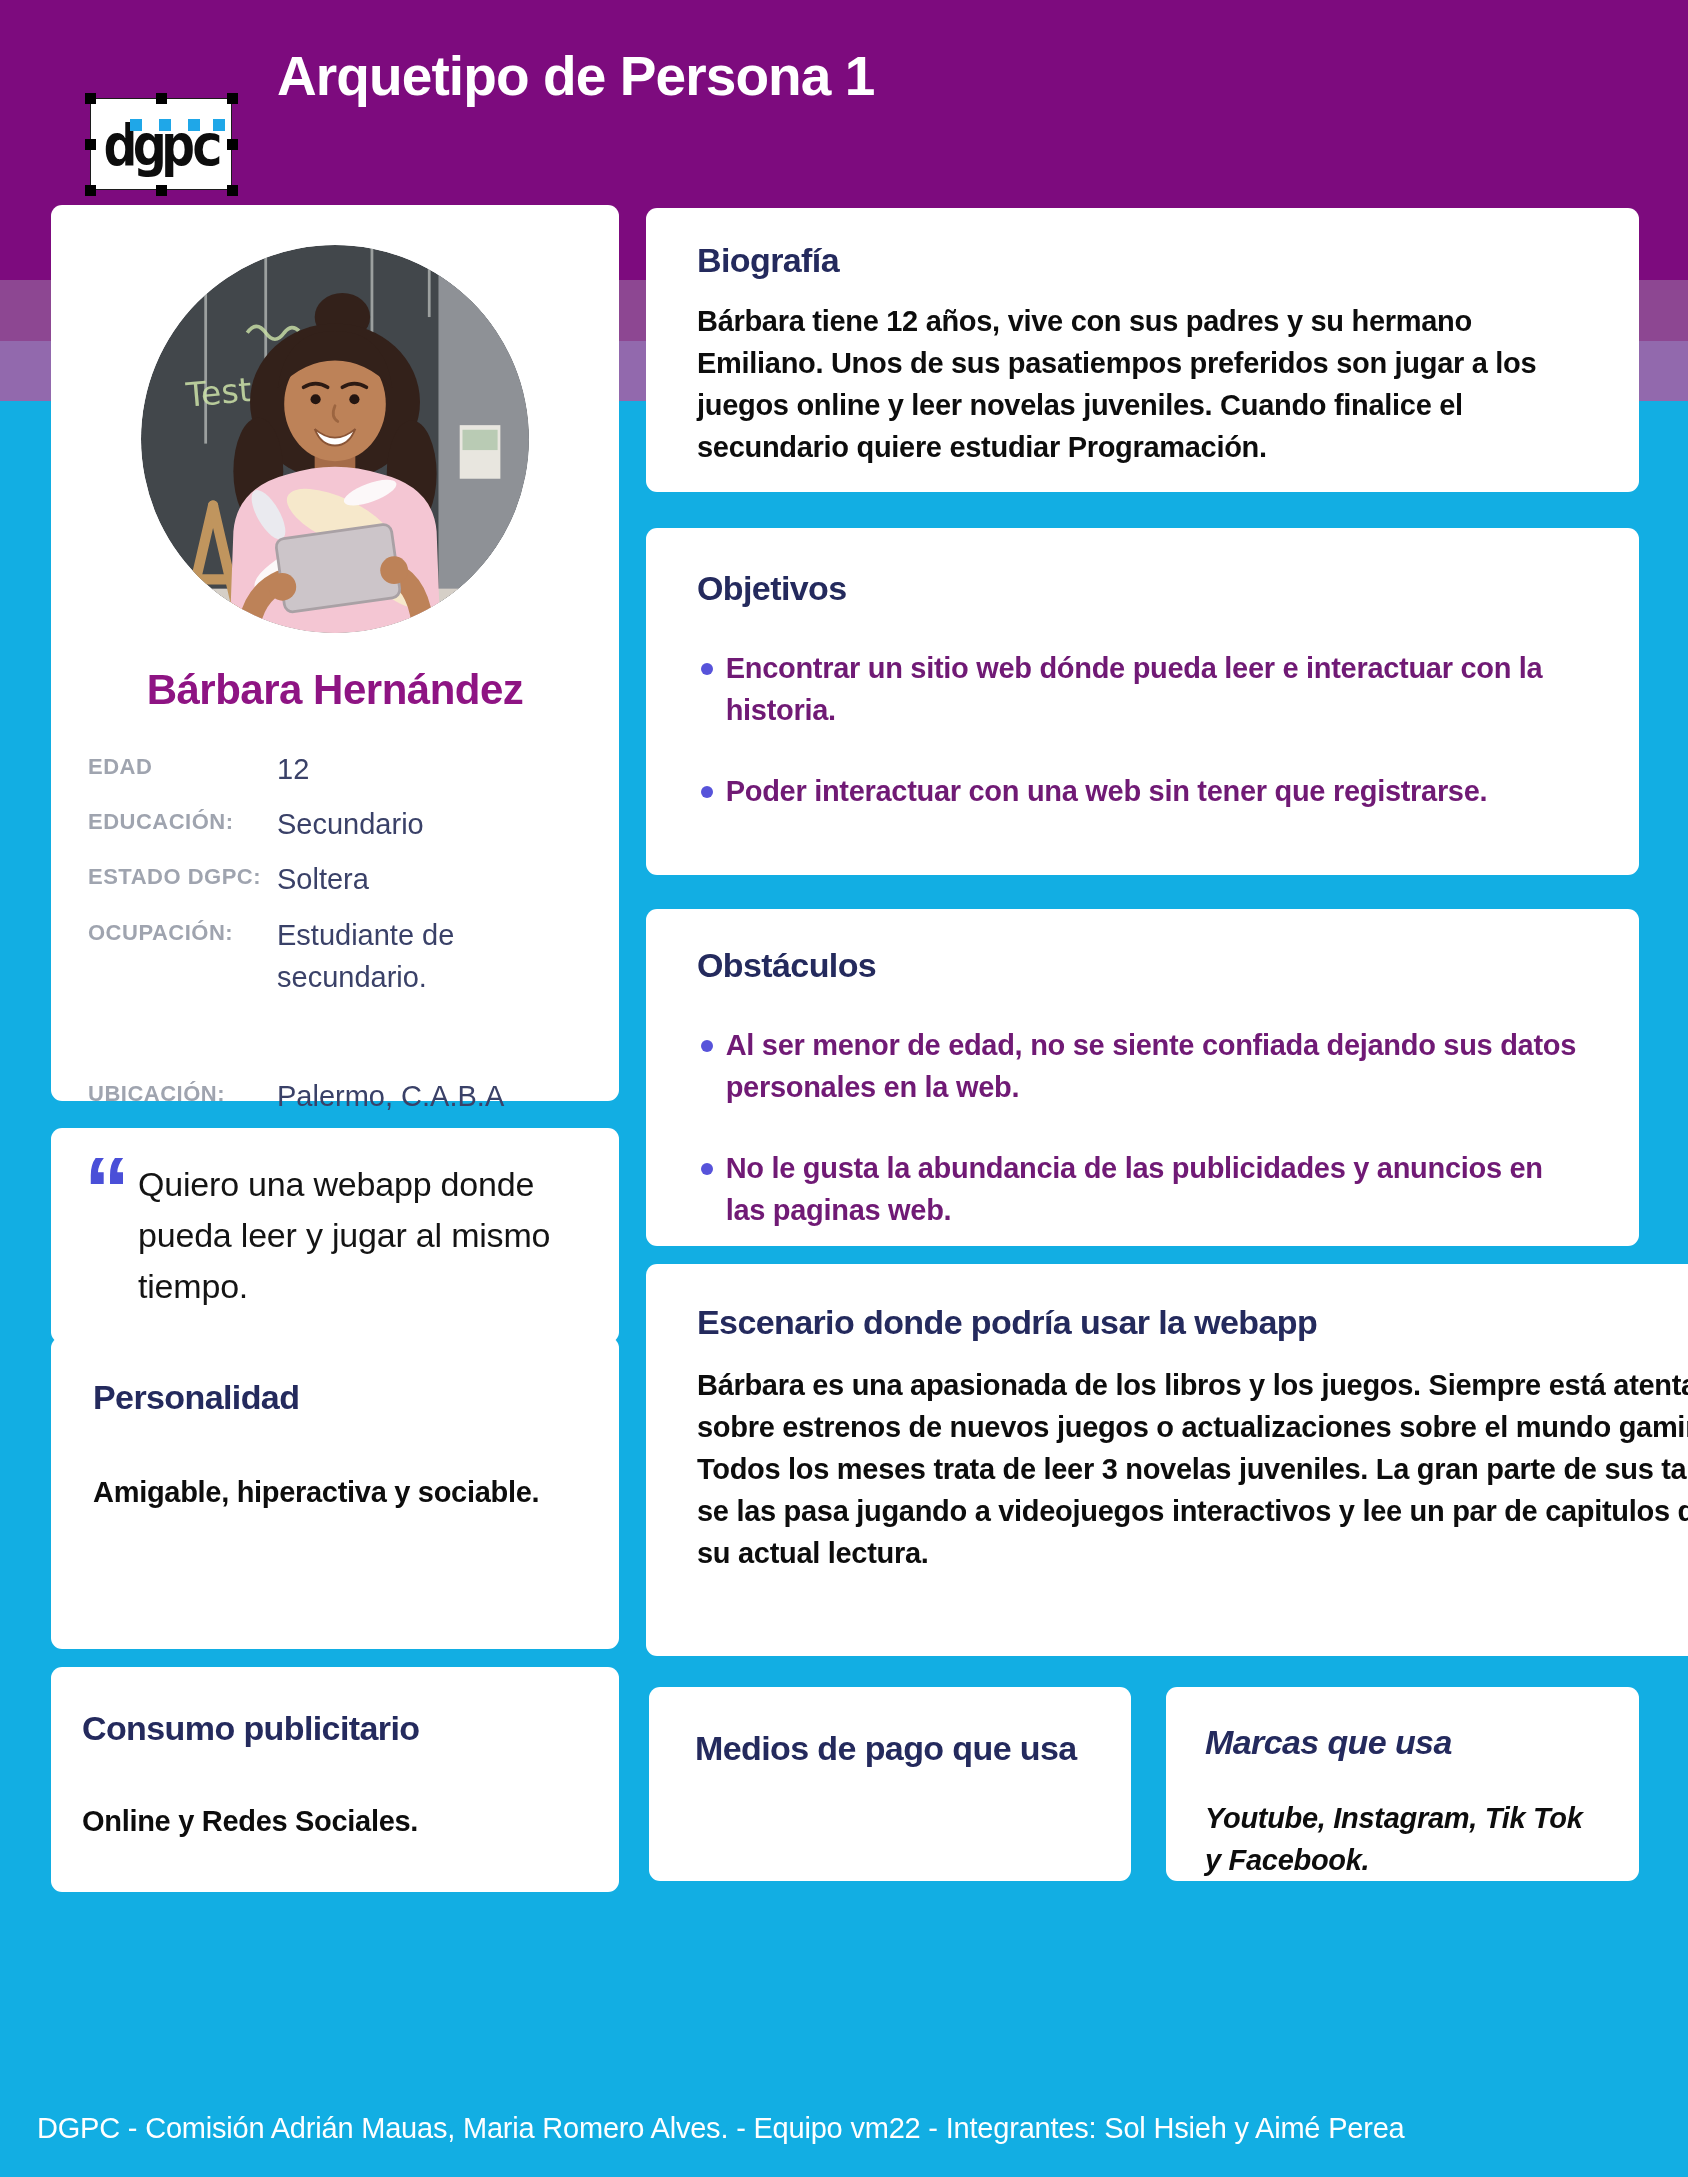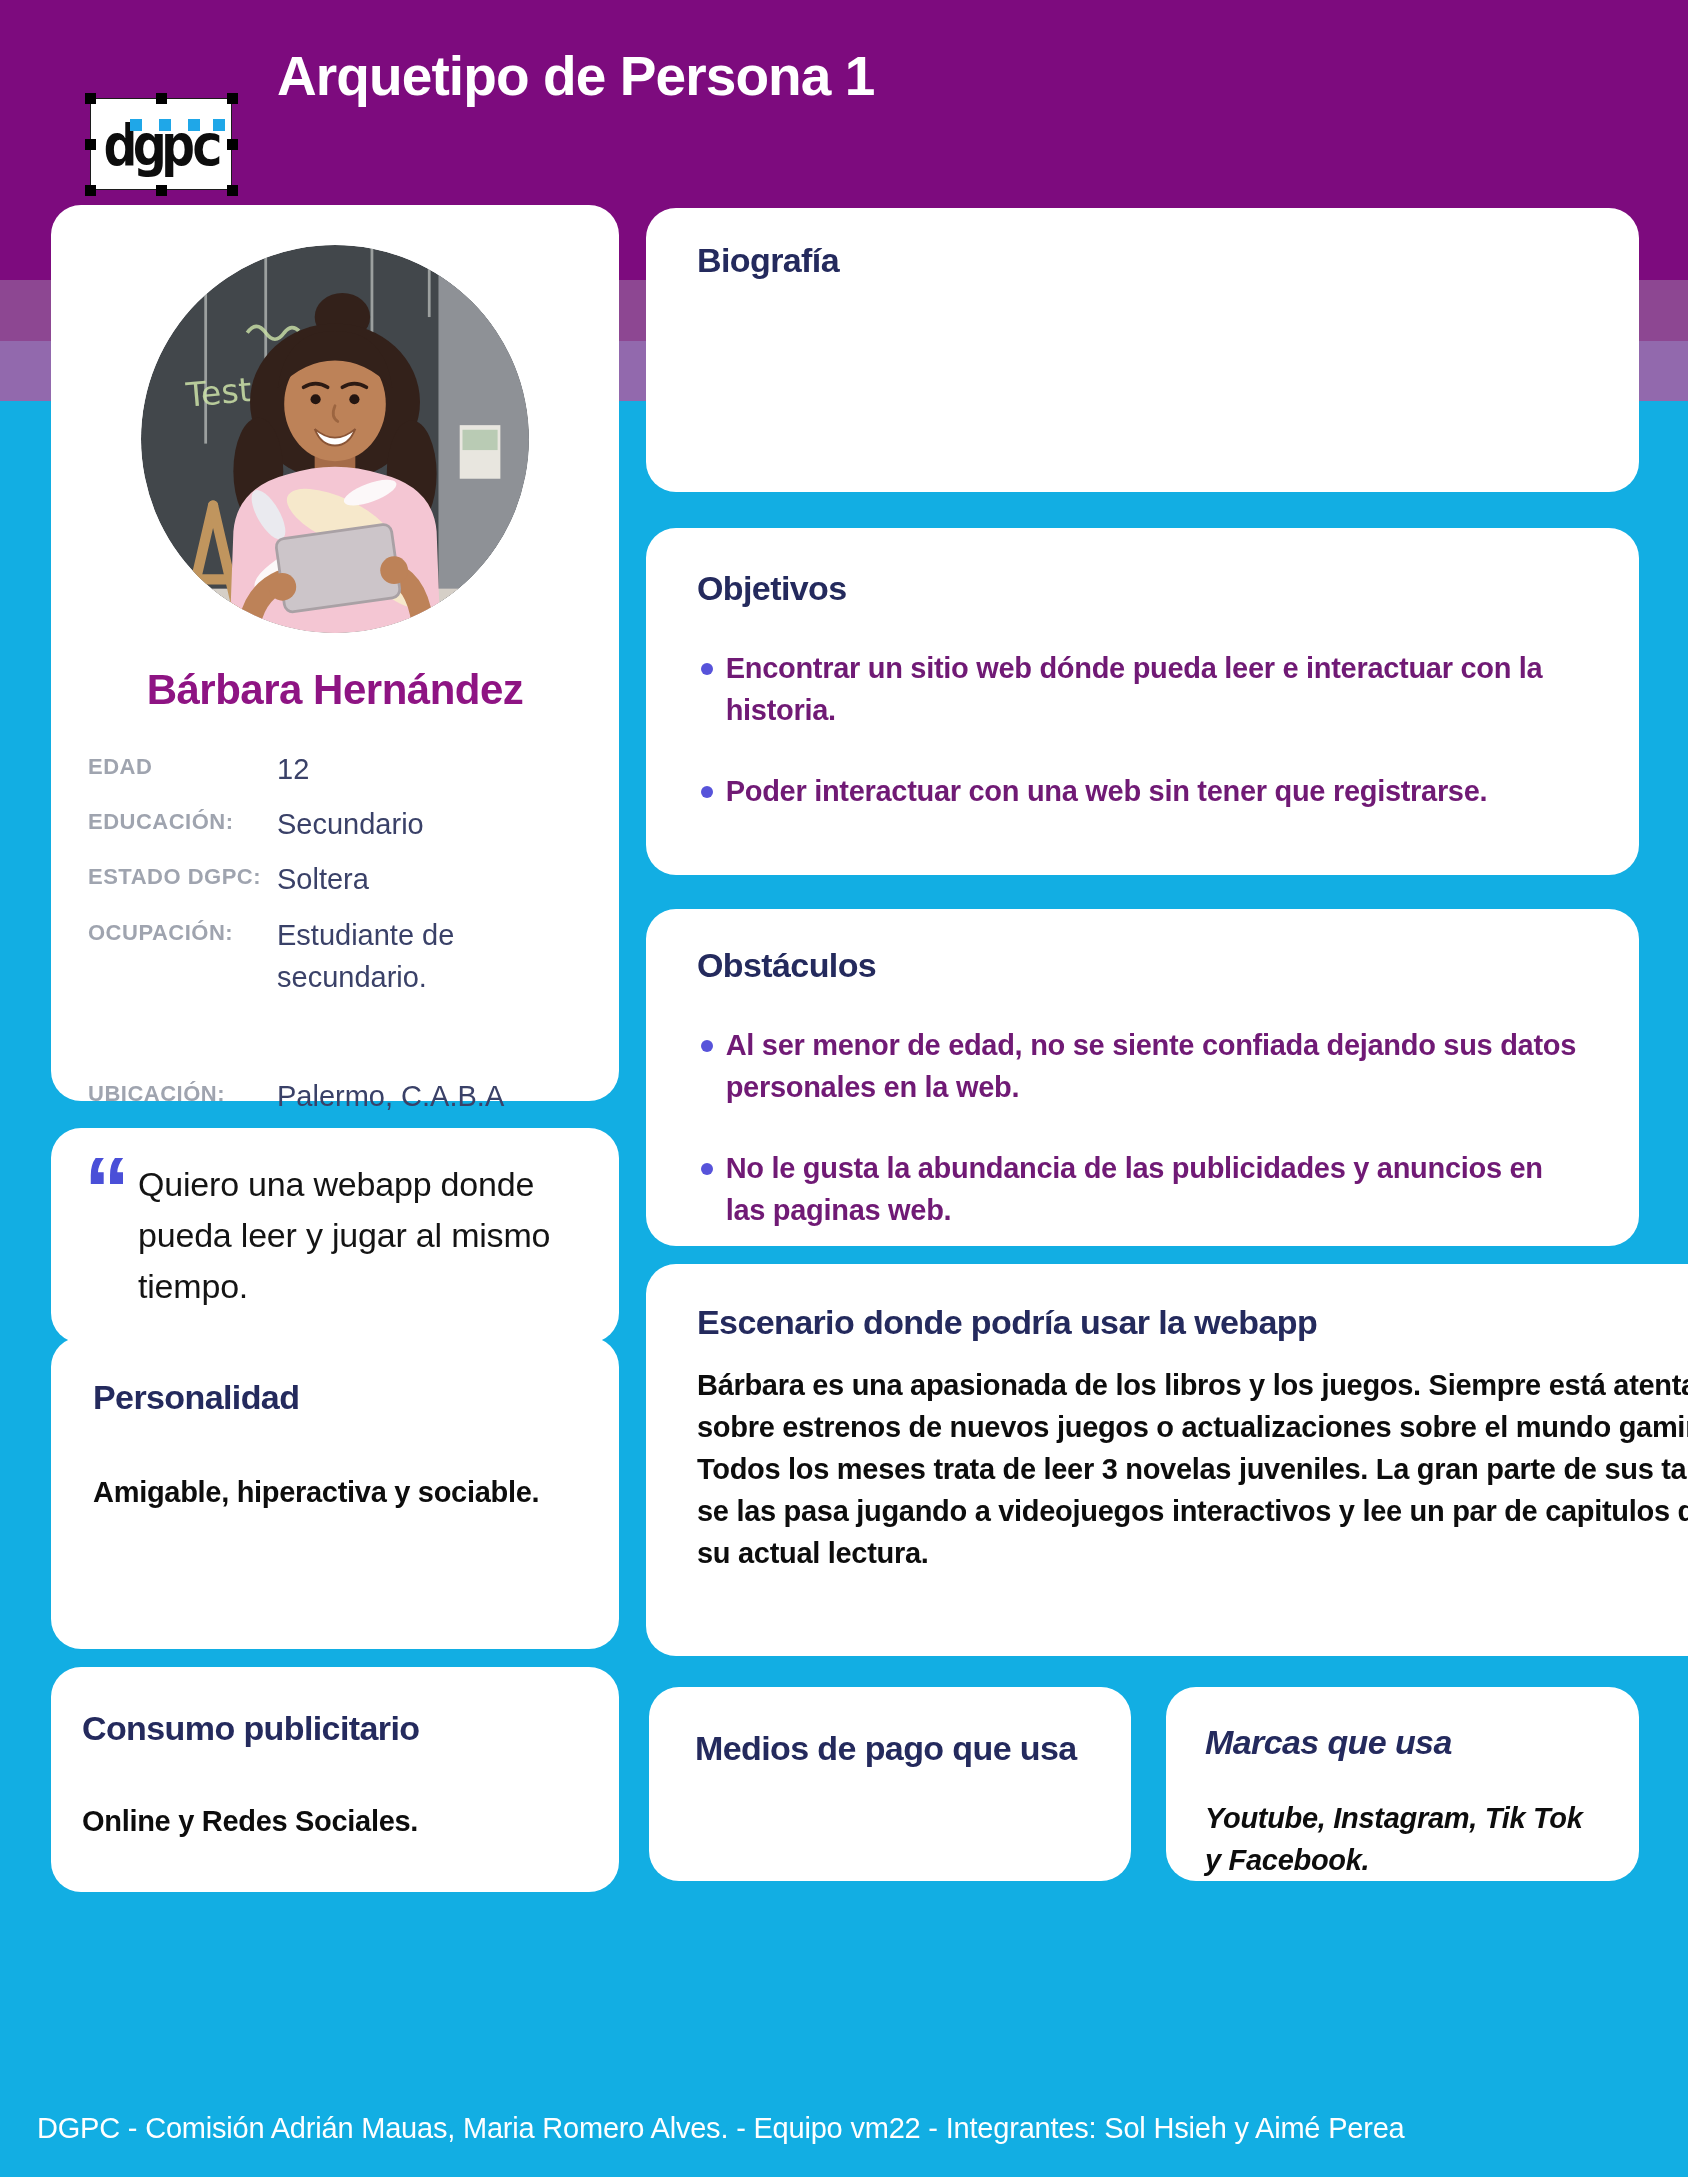--- a/index.html
+++ b/index.html
@@ -32,21 +32,21 @@
   .handle{position:absolute;width:11px;height:11px;background:#000;}
   .handle.tl{left:-6.5px;top:-6.5px;} .handle.tm{left:50%;margin-left:-5.5px;top:-6.5px;} .handle.tr{right:-6.5px;top:-6.5px;}
   .handle.ml{left:-6.5px;top:50%;margin-top:-5.5px;} .handle.mr{right:-6.5px;top:50%;margin-top:-5.5px;}
   .handle.bl{left:-6.5px;bottom:-6.5px;} .handle.bm{left:50%;margin-left:-5.5px;bottom:-6.5px;} .handle.br{right:-6.5px;bottom:-6.5px;}
   .page-title{
     position:absolute;left:277px;top:44px;color:#ffffff;
     font-size:55px;font-weight:700;letter-spacing:-0.9px;
   }
 
   
-  .card{position:absolute;background:#ffffff;border-radius:30px;box-sizing:border-box;}
+  .card{position:absolute;background:#ffffff;border-radius:11px;box-sizing:border-box;}
   .card-title{font-size:34px;font-weight:700;color:#242a5d;letter-spacing:-0.6px;}
   .card-body{font-size:29px;font-weight:700;color:#0d0d0d;line-height:1.45;letter-spacing:-0.3px;}
 
   
   .profile-card{left:51px;top:205px;width:568px;height:896px;}
   .photo-circle{position:absolute;left:90px;top:40px;width:388px;height:388px;border-radius:50%;overflow:hidden;}
   .persona-name{
     position:absolute;left:0;top:461px;width:568px;text-align:center;
     font-size:42px;font-weight:700;color:#8e1483;letter-spacing:-0.5px;
   }
@@ -205,20 +205,21 @@
   <div class="card-body">Amigable,  hiperactiva  y sociable.</div>
 </div>
 
 <div class="card consumo-card">
   <div class="card-title">Consumo publicitario</div>
   <div class="card-body">Online  y   Redes Sociales.</div>
 </div>
 
 <div class="card biografia-card">
   <div class="card-title">Biografía</div>
+  <div class="card-body">Bárbara tiene 12 años, vive con sus padres y su hermano Emiliano. Unos de sus pasatiempos preferidos son jugar a los juegos online y leer novelas juveniles. Cuando finalice el secundario quiere estudiar Programación.</div>
 </div>
 
 <div class="card objetivos-card">
   <div class="card-title">Objetivos</div>
   <div class="bullet-item">
     <span class="bullet-dot"></span>
     <span class="bullet-text">Encontrar un sitio web dónde pueda leer e interactuar con la historia.</span>
   </div>
   <div class="bullet-item">
     <span class="bullet-dot"></span>

